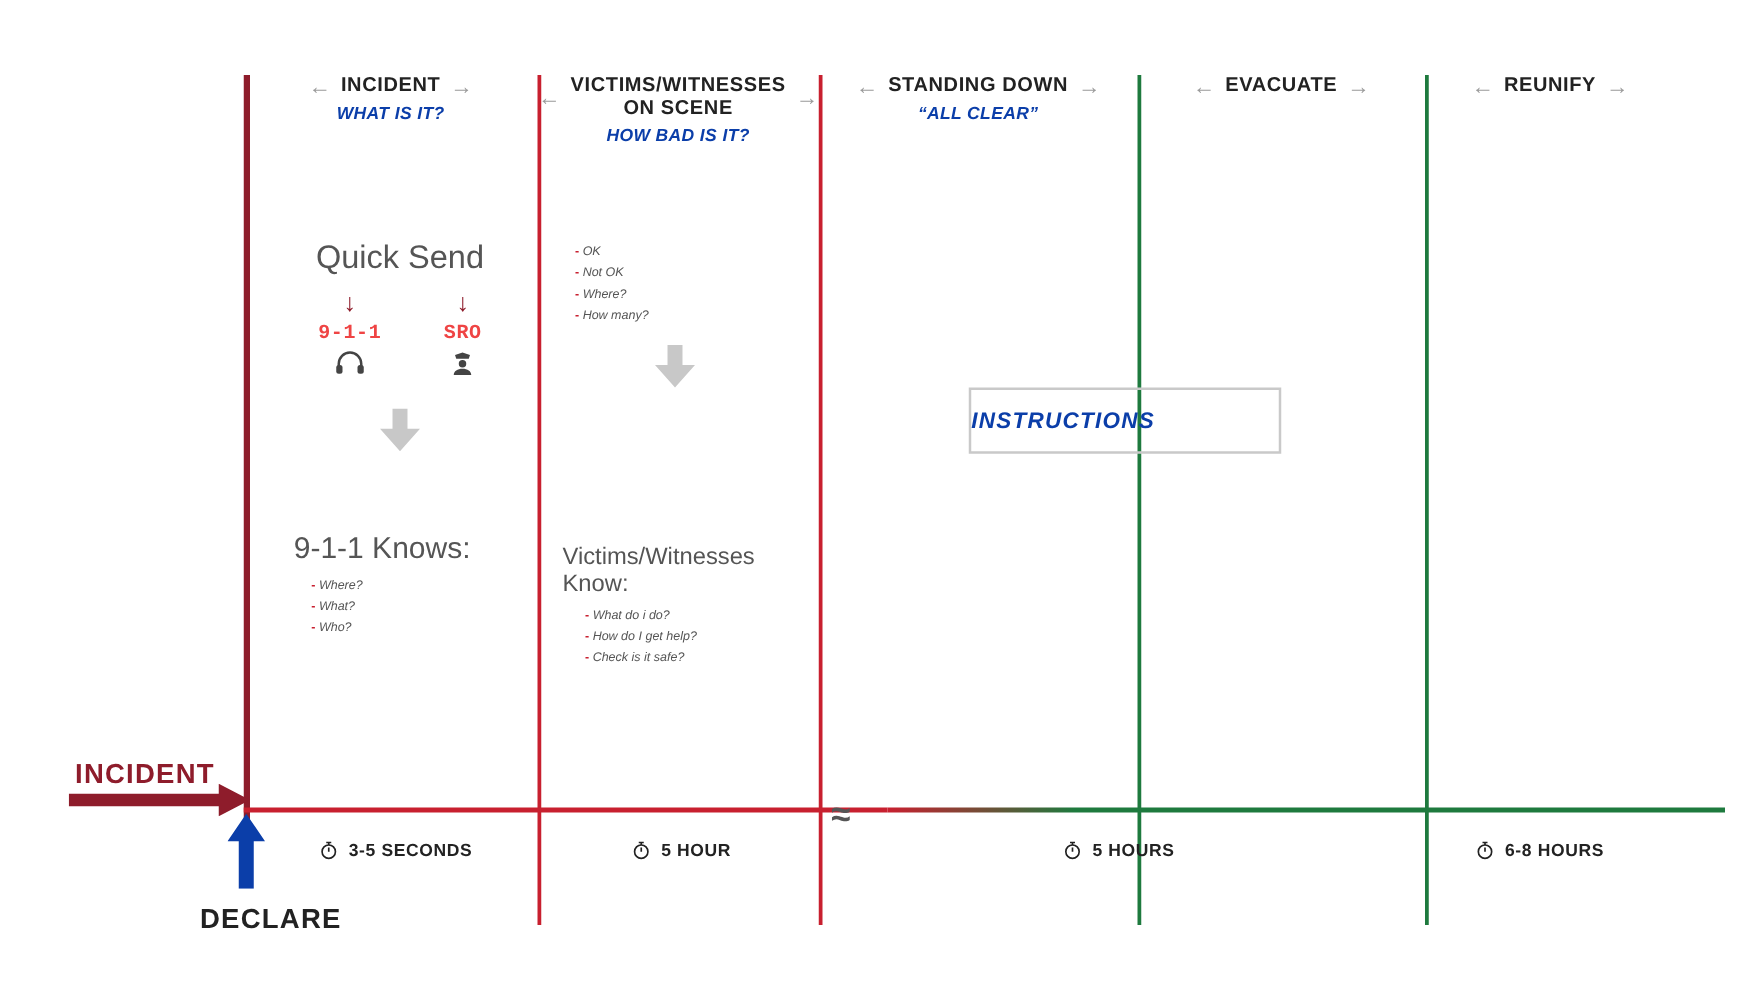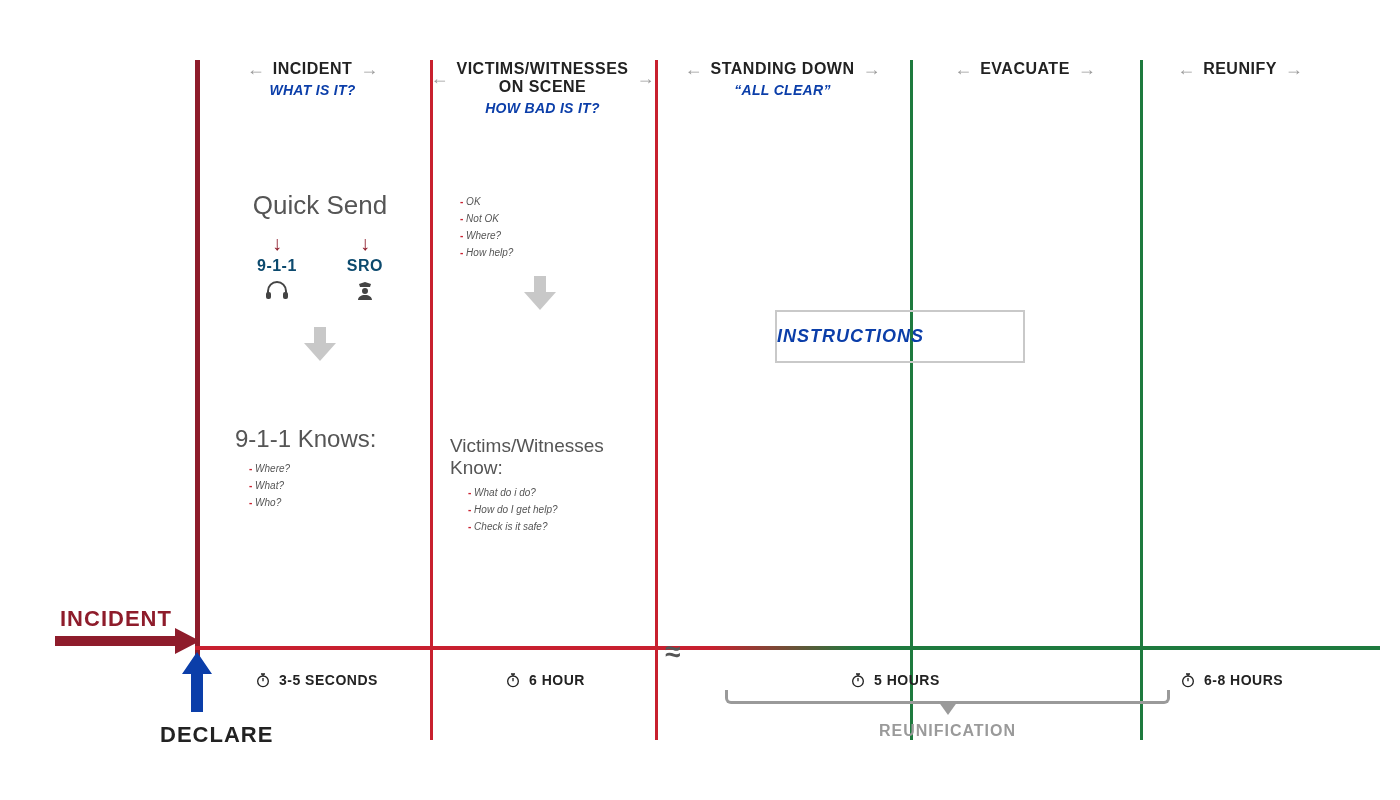--- a/index.html
+++ b/index.html
@@ -49,21 +49,21 @@
   
   .block{position:absolute;color:#444;}
   h3.light{font-weight:300;font-size:26px;margin:0 0 10px;color:#555;font-family:"Helvetica Neue",Arial,sans-serif;}
   h4.light{font-weight:400;font-size:19px;margin:0 0 8px;color:#555;}
   ul.dash{list-style:none;padding:0;margin:0;}
   ul.dash li{font-style:italic;color:#555;font-size:10px;margin:6px 0;}
   ul.dash li::before{content:"- ";color:var(--red);font-weight:700;font-style:normal;}
   .quick{display:flex;gap:50px;justify-content:center;margin-top:10px;}
   .quick .item{text-align:center;}
   .quick .down{color:var(--red-dark);font-size:20px;line-height:.6;margin:6px 0 8px;}
-  .quick .lab{font-family:Liberation Sans, sans-serif;font-stretch:condensed;font-weight:800;letter-spacing:.5px;color:#0c4a6e;}
+  .quick .lab{font-family:Liberation Mono, monospace;font-stretch:condensed;font-weight:800;letter-spacing:.5px;color:#ef4444;}
   .icon{font-size:22px;color:#444;margin-top:4px;}
   .bigdown{color:#c8c8c8;font-size:46px;text-align:center;margin:12px 0;}
   .bigdown svg{display:block;margin:0 auto;}
   
   .instr{position:absolute;border:2px solid #c9c9c9;padding:14px 0;text-align:left;color:var(--blue);font-weight:800;font-style:italic;letter-spacing:1px;font-size:18px;}
   
   .tlabel{position:absolute;bottom:22px;display:flex;align-items:center;gap:8px;color:#222;font-family:"Arial Narrow",Arial,sans-serif;font-stretch:condensed;font-weight:800;letter-spacing:.5px;font-size:14px;}
   .stopwatch{width:16px;height:16px;display:inline-block;}
   
   .leftlab{position:absolute;font-family:"Arial Narrow",Arial,sans-serif;font-stretch:condensed;font-weight:800;letter-spacing:1px;font-size:22px;}
@@ -165,21 +165,21 @@
       <li>What?</li>
       <li>Who?</li>
     </ul>
   </div>
 
   <div class="block" style="left:390px;top:130px;width:200px;">
     <ul class="dash" style="margin-left:10px;">
       <li>OK</li>
       <li>Not OK</li>
       <li>Where?</li>
-      <li>How help?</li>
+      <li>How many?</li>
     </ul>
     <div class="bigdown" style="margin-left:-20px;">
       <svg width="46" height="46" viewBox="0 0 46 46" fill="#c8c8c8">
           <path d="M17 6h12v16h10L23 40 7 22h10z"></path>
         </svg>
     </div>
   </div>
   <div class="block" style="left:390px;top:375px;width:210px;">
     <h4 class="light">Victims/Witnesses Know:</h4>
     <ul class="dash" style="margin-left:18px;">
@@ -203,21 +203,21 @@
           <circle cx="12" cy="14" r="8"></circle>
           <path d="M12 14V9M9 3h6M12 3v3"></path>
         </svg></span>
     <span>3-5 SECONDS</span>
   </div>
   <div class="tlabel" style="left:445px;">
     <span class="stopwatch"><svg viewBox="0 0 24 24" width="16" height="16" fill="none" stroke="#222" stroke-width="2">
           <circle cx="12" cy="14" r="8"></circle>
           <path d="M12 14V9M9 3h6M12 3v3"></path>
         </svg></span>
-    <span>6 HOUR</span>
+    <span>5 HOUR</span>
   </div>
   <div class="tlabel" style="left:790px;">
     <span class="stopwatch"><svg viewBox="0 0 24 24" width="16" height="16" fill="none" stroke="#222" stroke-width="2">
           <circle cx="12" cy="14" r="8"></circle>
           <path d="M12 14V9M9 3h6M12 3v3"></path>
         </svg></span>
     <span>5 HOURS</span>
   </div>
   <div class="tlabel" style="left:1120px;text-align:right;">
     <span class="stopwatch"><svg viewBox="0 0 24 24" width="16" height="16" fill="none" stroke="#222" stroke-width="2">
@@ -234,20 +234,14 @@
       </svg>
   </div>
 
   <div class="arrow-up-big" style="left:122px;bottom:-6px;">
     <svg width="30" height="60" viewBox="0 0 30 60">
         <path fill="#0b3ea9" d="M15 0l15 22h-9v38H9V22H0z"></path>
       </svg>
   </div>
   <div class="leftlab" style="left:100px;bottom:-38px;color:#222;">DECLARE</div>
 
-  <div class="brace" style="left:665px;bottom:-30px;width:445px;">
-    <div class="bar">
-        <div class="tip"></div>
-      </div>
-    <div class="lab">REUNIFICATION</div>
-  </div>
 
 </div>
 
 </body></html>

